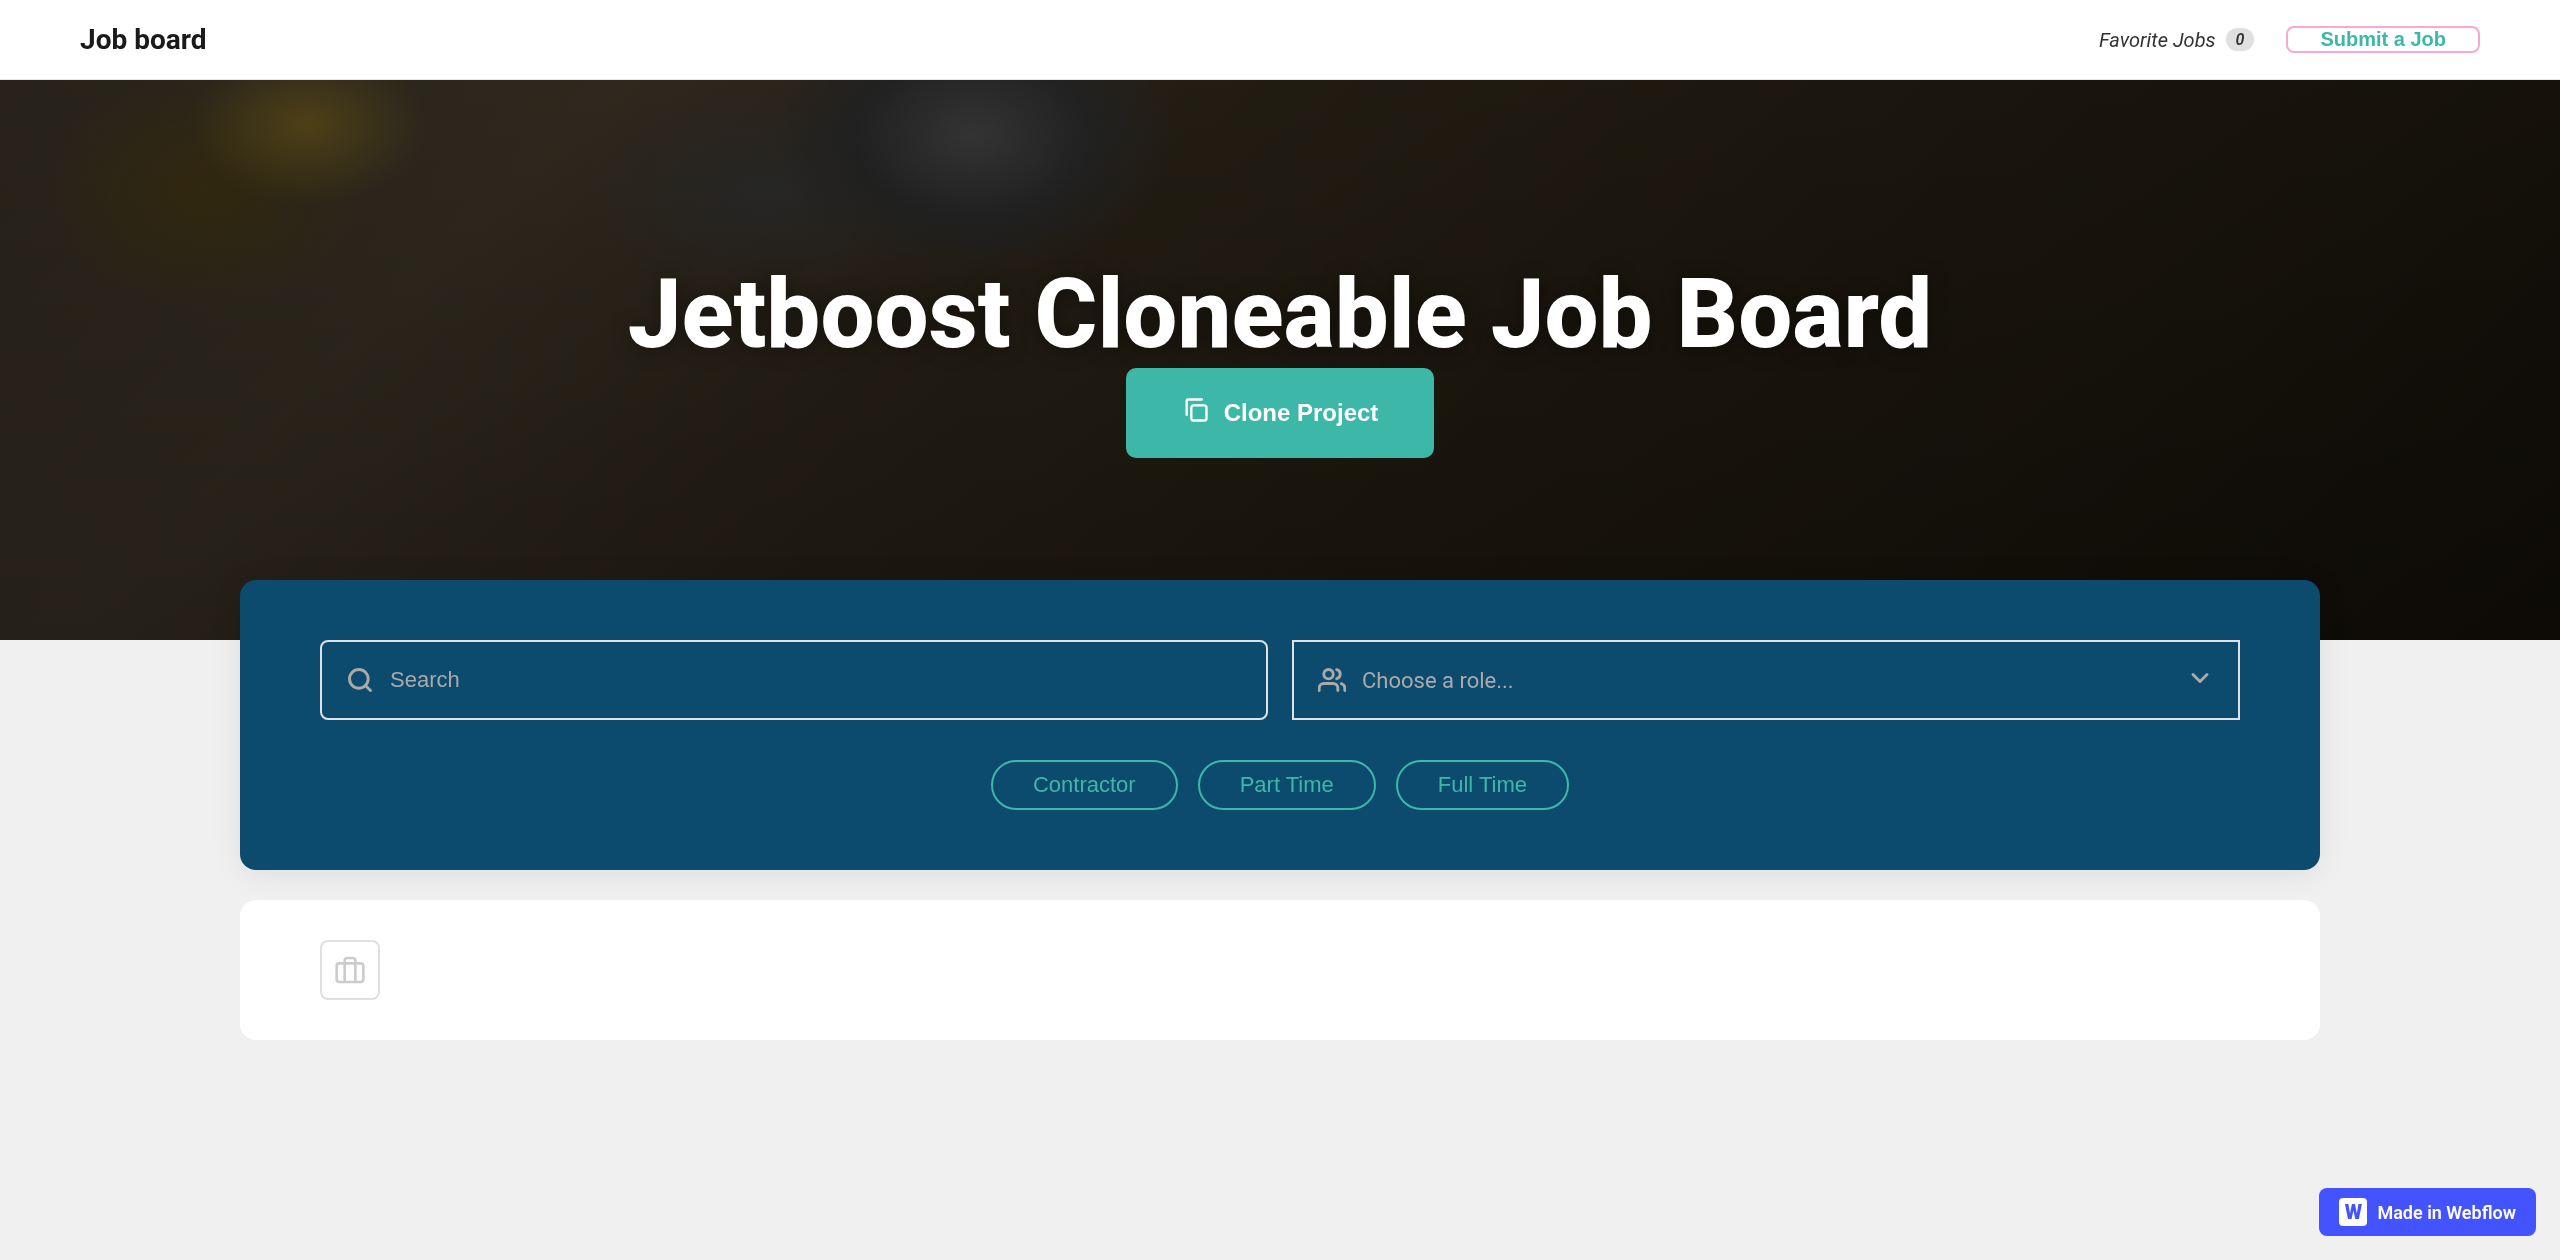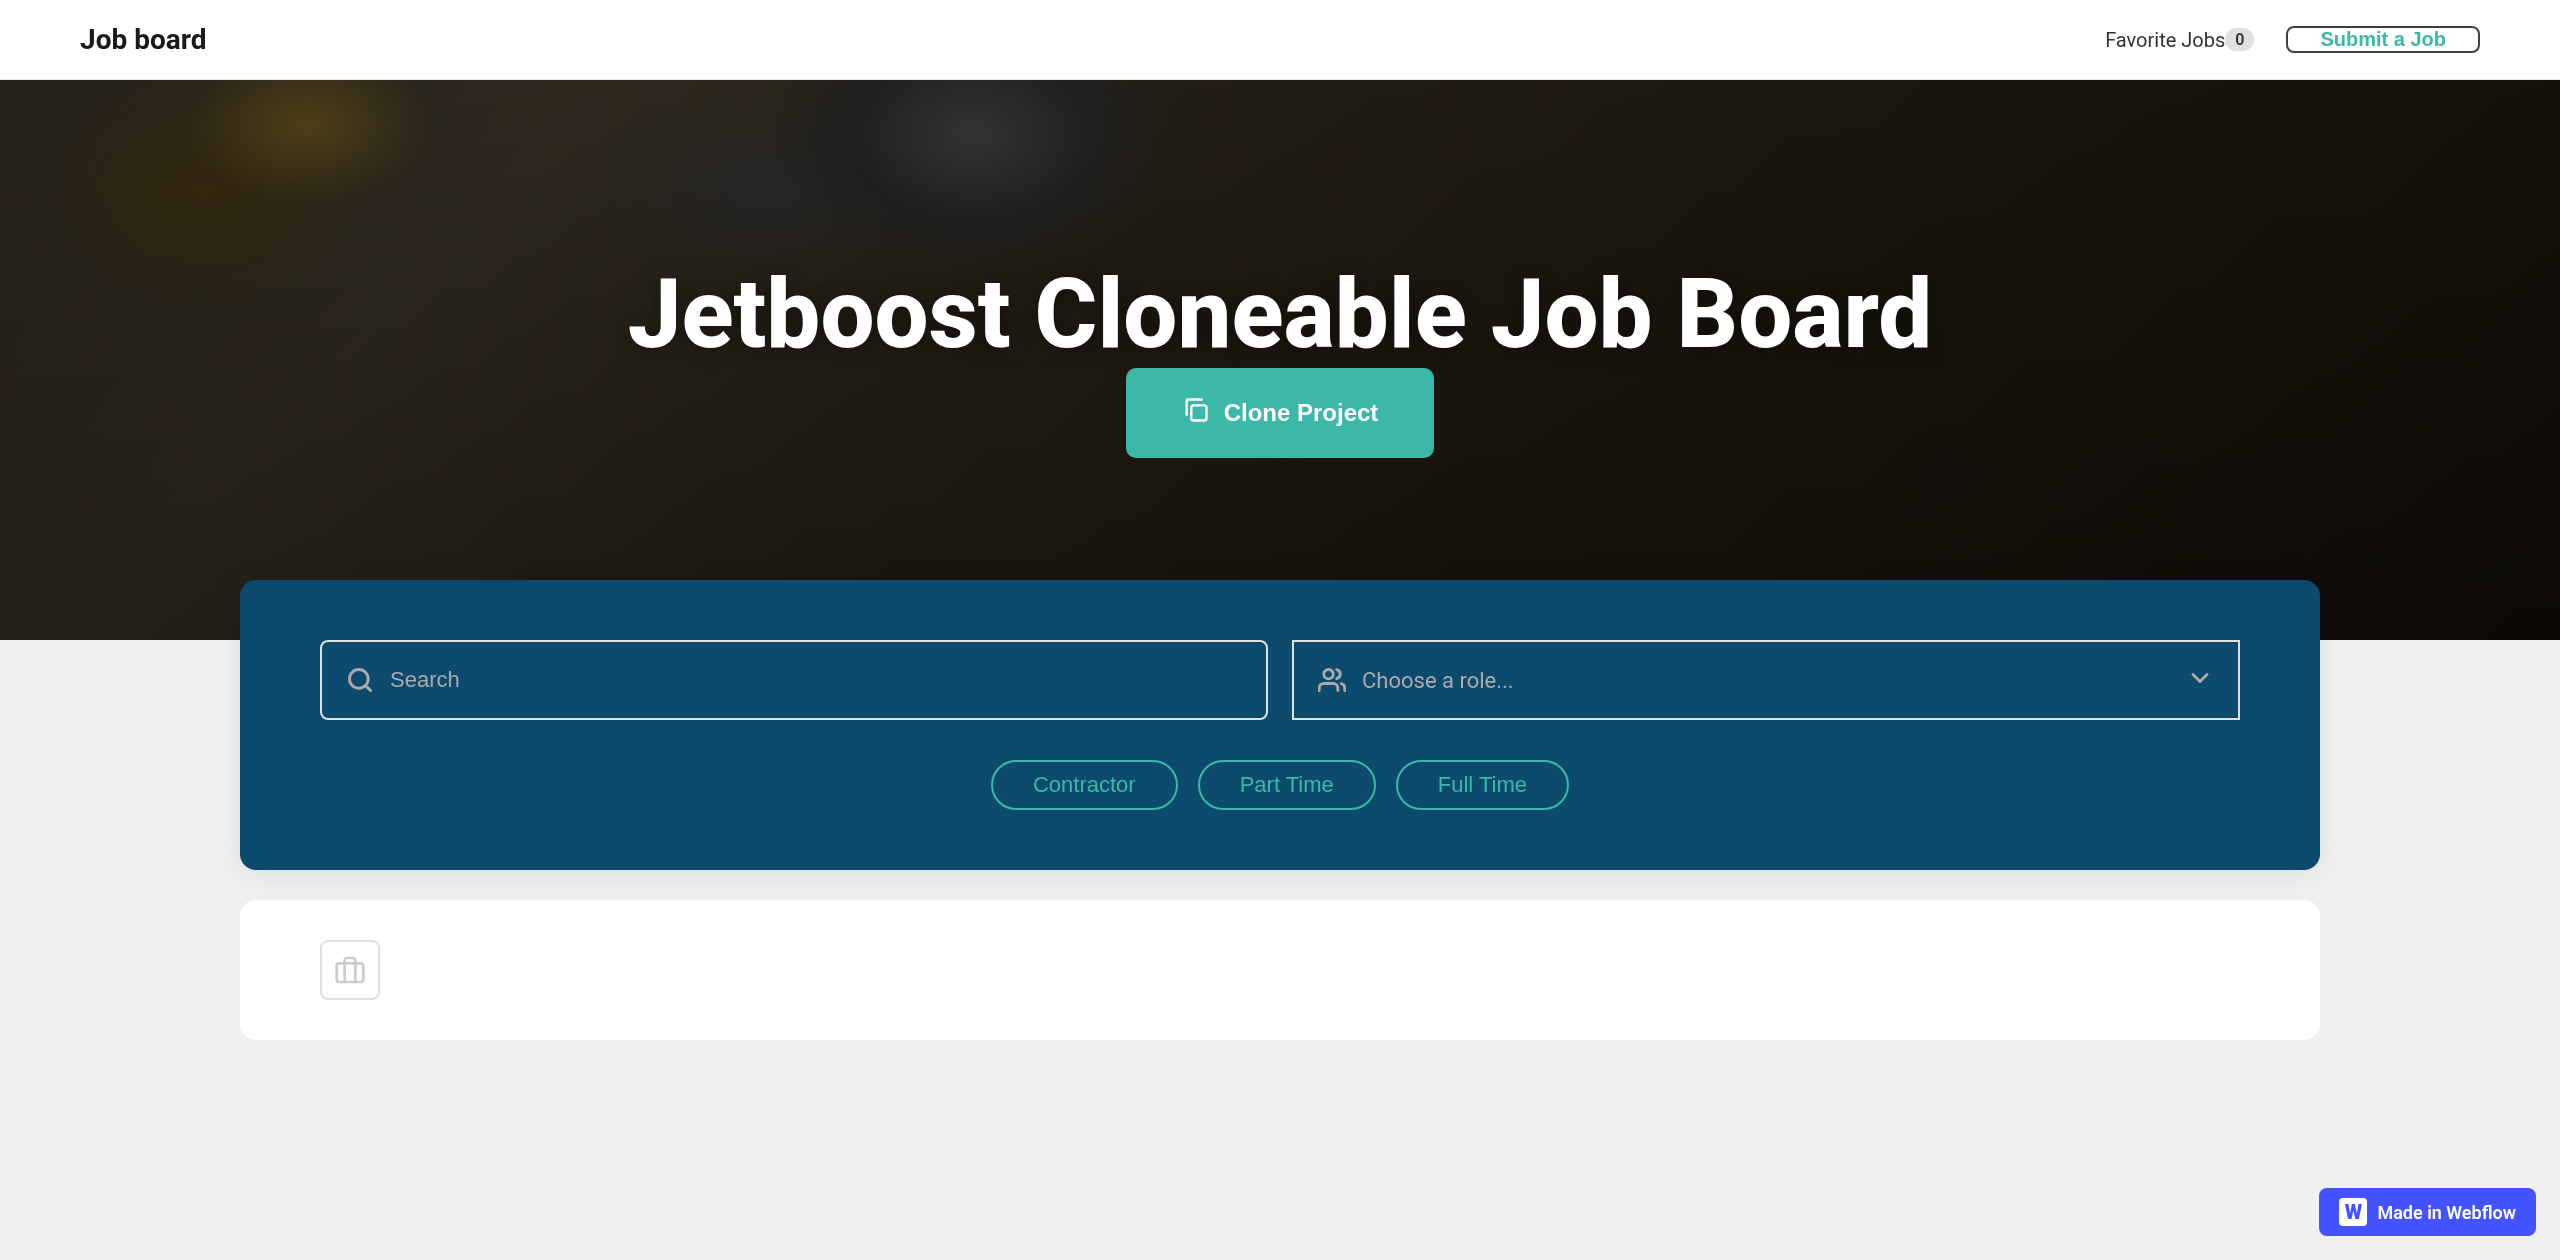--- a/index.html
+++ b/index.html
@@ -36,37 +36,38 @@
 
     .navbar-right {
       display: flex;
       align-items: center;
       gap: 32px;
     }
 
     .favorite-jobs {
       display: flex;
       align-items: center;
-      gap: 0;
+      gap: 10px;
       font-size: 20px;
       color: #333;
       cursor: pointer;
+      font-style: italic;
     }
 
     .favorite-jobs-count {
       background: #e0e0e0;
       color: #333;
       font-size: 16px;
       font-weight: 600;
       padding: 2px 10px;
       border-radius: 20px;
     }
 
     .submit-job-btn {
-      border: 2px solid #404040;
+      border: 2px solid #f9a8d4;
       background: transparent;
       color: #3db8a8;
       padding: 0 32px;
       border-radius: 8px;
       font-size: 20px;
       font-weight: 600;
       cursor: pointer;
       white-space: nowrap;
     }
 

